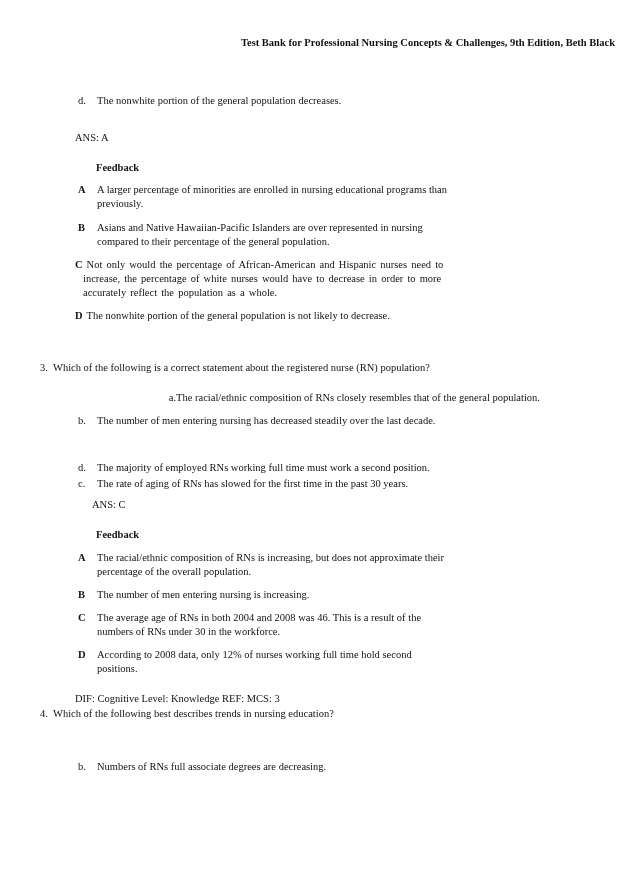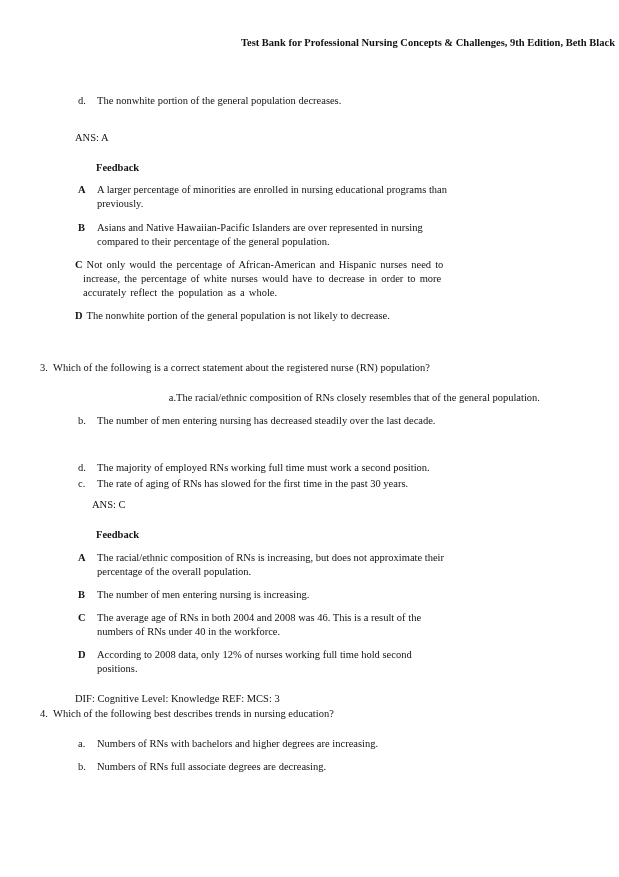--- a/index.html
+++ b/index.html
@@ -110,33 +110,30 @@
 
   <div class="blk hang" style="top:551px; left:78px;">
     <span class="letter bold">A</span><span class="txt pre">The racial/ethnic composition of RNs is increasing, but does not approximate their
 percentage of the overall population.</span>
   </div>
   <div class="blk hang" style="top:588px; left:78px;">
     <span class="letter bold">B</span><span class="txt pre">The number of men entering nursing is increasing.</span>
   </div>
   <div class="blk hang" style="top:611px; left:78px;">
     <span class="letter bold">C</span><span class="txt pre">The average age of RNs in both 2004 and 2008 was 46. This is a result of the
-numbers of RNs under 40 in the workforce.</span>
+numbers of RNs under 30 in the workforce.</span>
   </div>
   <div class="blk hang" style="top:648px; left:78px;">
     <span class="letter bold">D</span><span class="txt pre">According to 2008 data, only 12% of nurses working full time hold second
 positions.</span>
   </div>
 
   <div class="blk" style="top:692px; left:75px;">DIF: Cognitive Level: Knowledge REF: MCS: 3</div>
 
   <div class="blk qrow" style="top:707px; left:40px;">
     <span class="letter">4.</span><span class="txt">Which of the following best describes trends in nursing education?</span>
   </div>
 
-  <div class="blk hang" style="top:737px; left:78px;">
-    <span class="letter">a.</span><span class="txt">Numbers of RNs with bachelors and higher degrees are increasing.</span>
-  </div>
   <div class="blk hang" style="top:760px; left:78px;">
     <span class="letter">b.</span><span class="txt">Numbers of RNs full associate degrees are decreasing.</span>
   </div>
 
 </div>
 
 </body></html>

